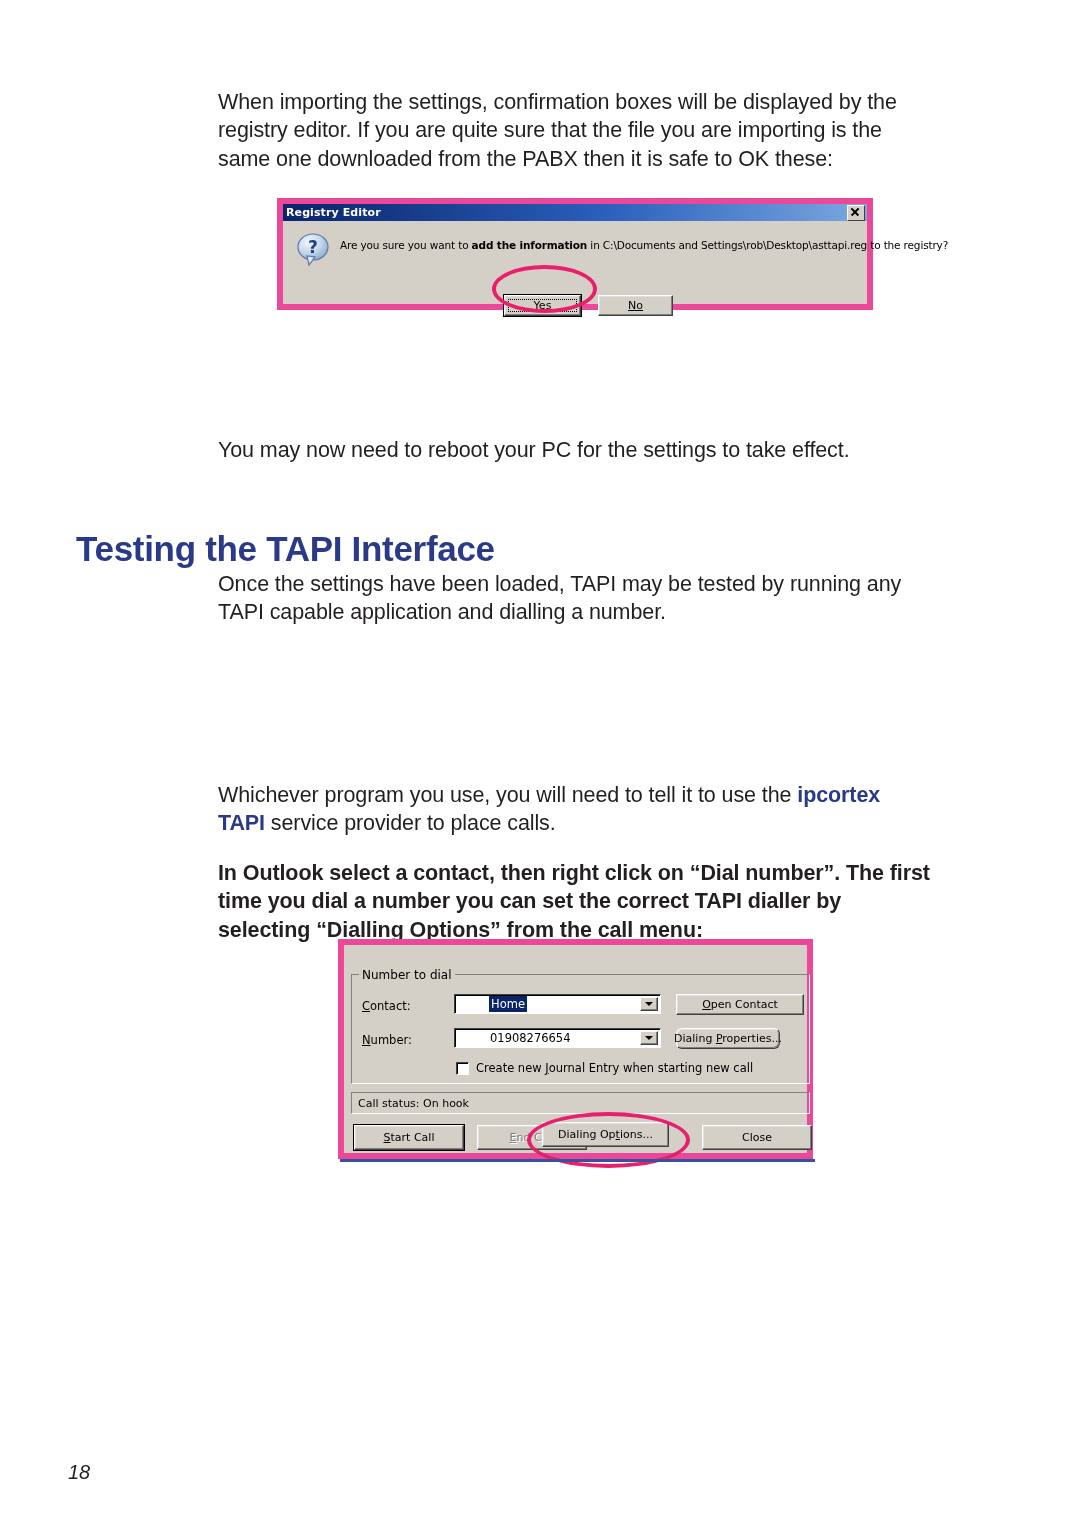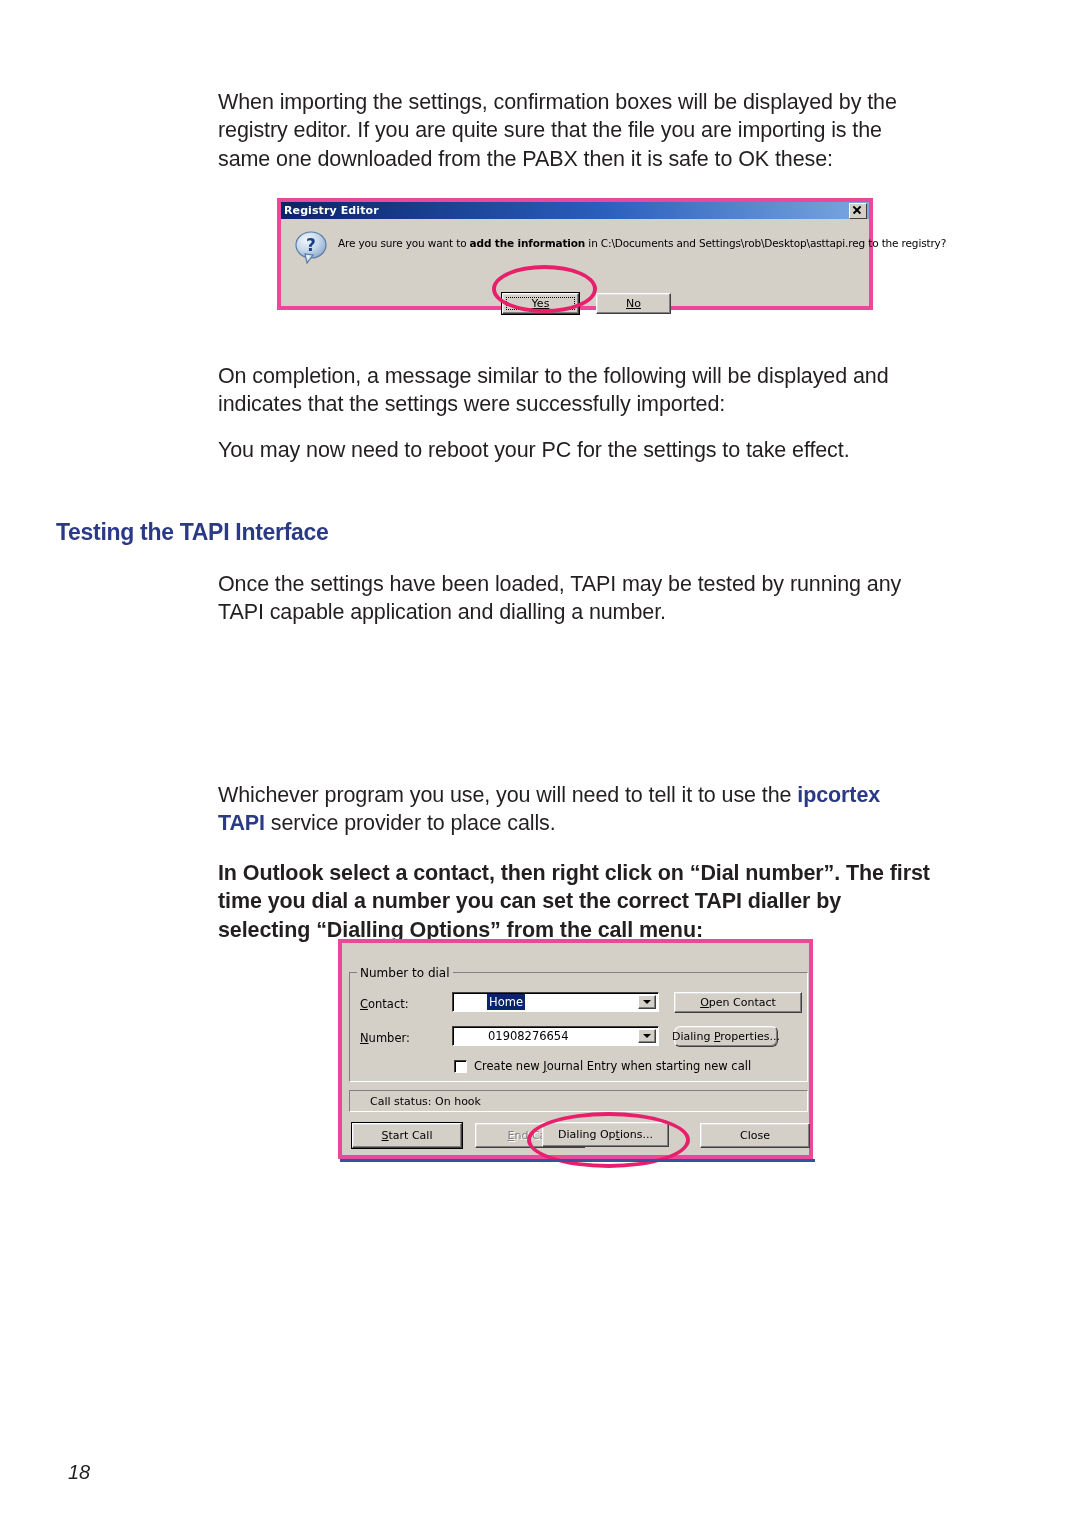--- a/index.html
+++ b/index.html
@@ -33,43 +33,43 @@
   }
 
   .brand {
     color: #2b3a87;
     font-weight: bold;
   }
 
   
   .section-heading {
     position: absolute;
-    left: 56px;
+    left: 76px;
     top: 500px;
-    font-size: 23px;
+    font-size: 35px;
     font-weight: bold;
     color: #2b3a87;
     letter-spacing: -0.3px;
   }
 
   
   .page-number {
     position: absolute;
     left: 68px;
     top: 1461px;
     font-size: 20px;
     font-style: italic;
     color: #231f20;
   }
 
   
   .win-dialog {
     position: absolute;
     background: #d4d0c8;
-    border: 4px solid #ec4899;
+    border: 6px solid #ec4899;
     box-sizing: border-box;
     font-family: "DejaVu Sans", sans-serif;
     color: #000;
   }
 
   .win-titlebar {
     height: 18px;
     background: linear-gradient(to right, #0a246a 0%, #2a5fbc 55%, #7aa8e0 100%);
     display: flex;
     align-items: center;
@@ -193,21 +193,21 @@
 
   
   .win-status {
     position: absolute;
     border: 1px solid #ffffff;
     border-top-color: #808080;
     border-left-color: #808080;
     box-sizing: border-box;
     display: flex;
     align-items: center;
-    padding-left: 20px;
+    padding-left: 6px;
     font-size: 11px;
   }
 
   .win-checkbox {
     width: 13px;
     height: 13px;
     background: #ffffff;
     border: 1px solid #808080;
     border-top-color: #404040;
     border-left-color: #404040;
@@ -468,21 +468,20 @@
         <span class="u">Yes</span>
       </div>
 
       <div class="win-btn" id="btn-no" style="position:absolute;">
         <span class="u">No</span>
       </div>
     </div>
   </div>
   <div class="annot-ellipse" id="ellipse-yes"></div>
 
-  <p class="copy" style="top:340px;">On completion, a message similar to the following will be displayed and indicates that the settings were successfully imported:</p>
   <p class="copy" style="top:414px;">You may now need to reboot your PC for the settings to take effect.</p>
 
   <h2 class="section-heading">Testing the TAPI Interface</h2>
 
   <p class="copy" style="top:548px;">Once the settings have been loaded, TAPI may be tested by running any TAPI capable application and dialling a number.</p>
 
 
   <p class="copy" style="top:759px;"><span>Whichever program you use, you will need to tell it to use the </span><span class="brand">ipcortex TAPI</span><span> service provider to place calls.</span></p>
 
   <p class="copy" style="top:837px;font-weight:bold;">In Outlook select a contact, then right click on “Dial number”. The first time you dial a number you can set the correct TAPI dialler by selecting “Dialling Options” from the call menu:</p>

